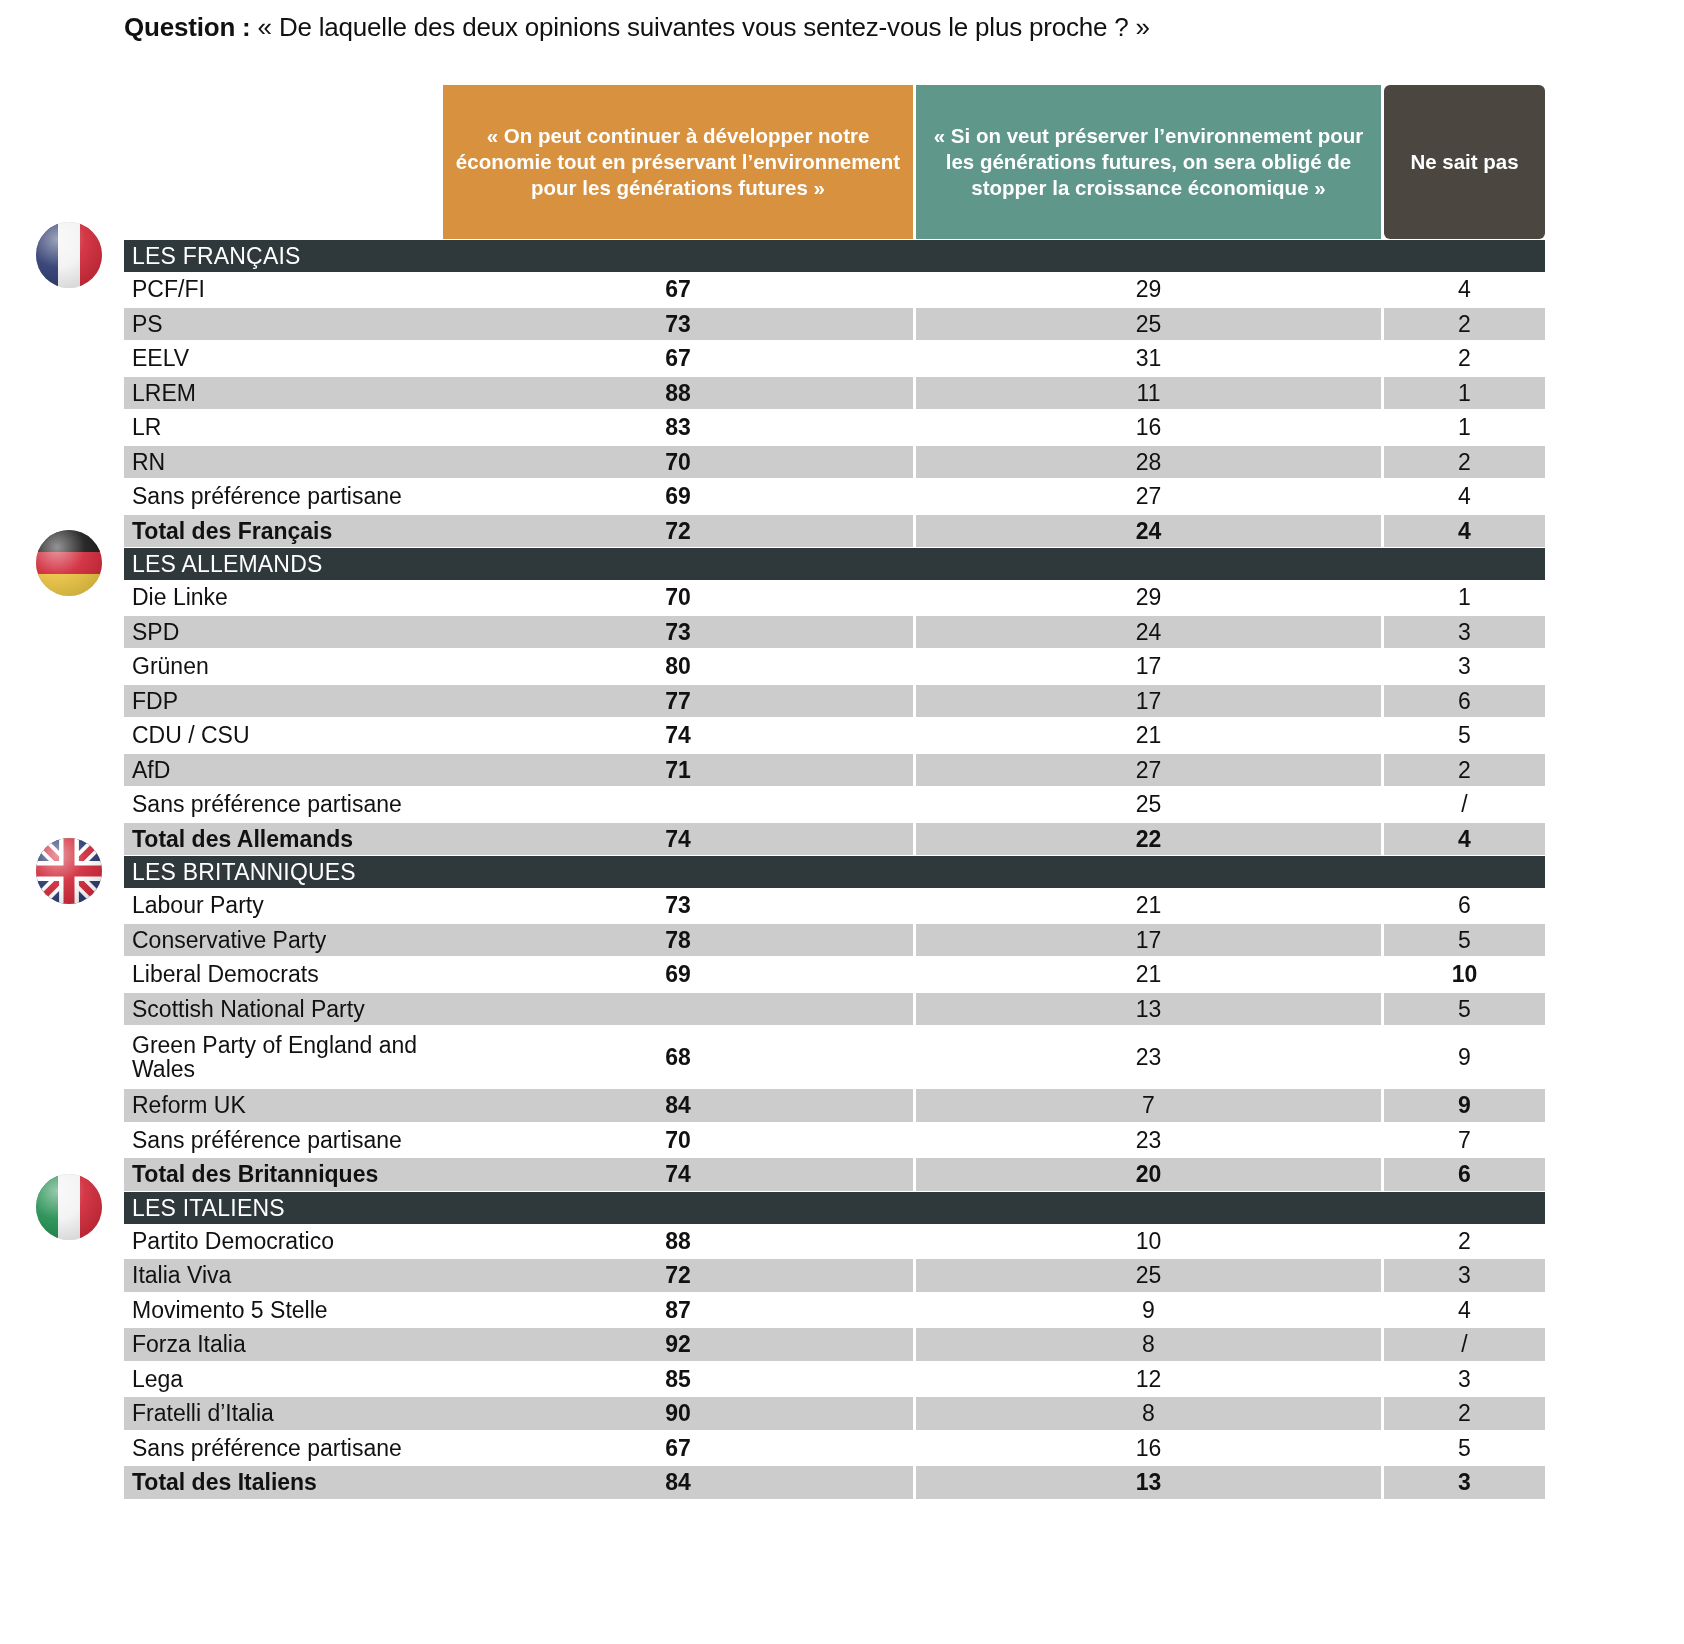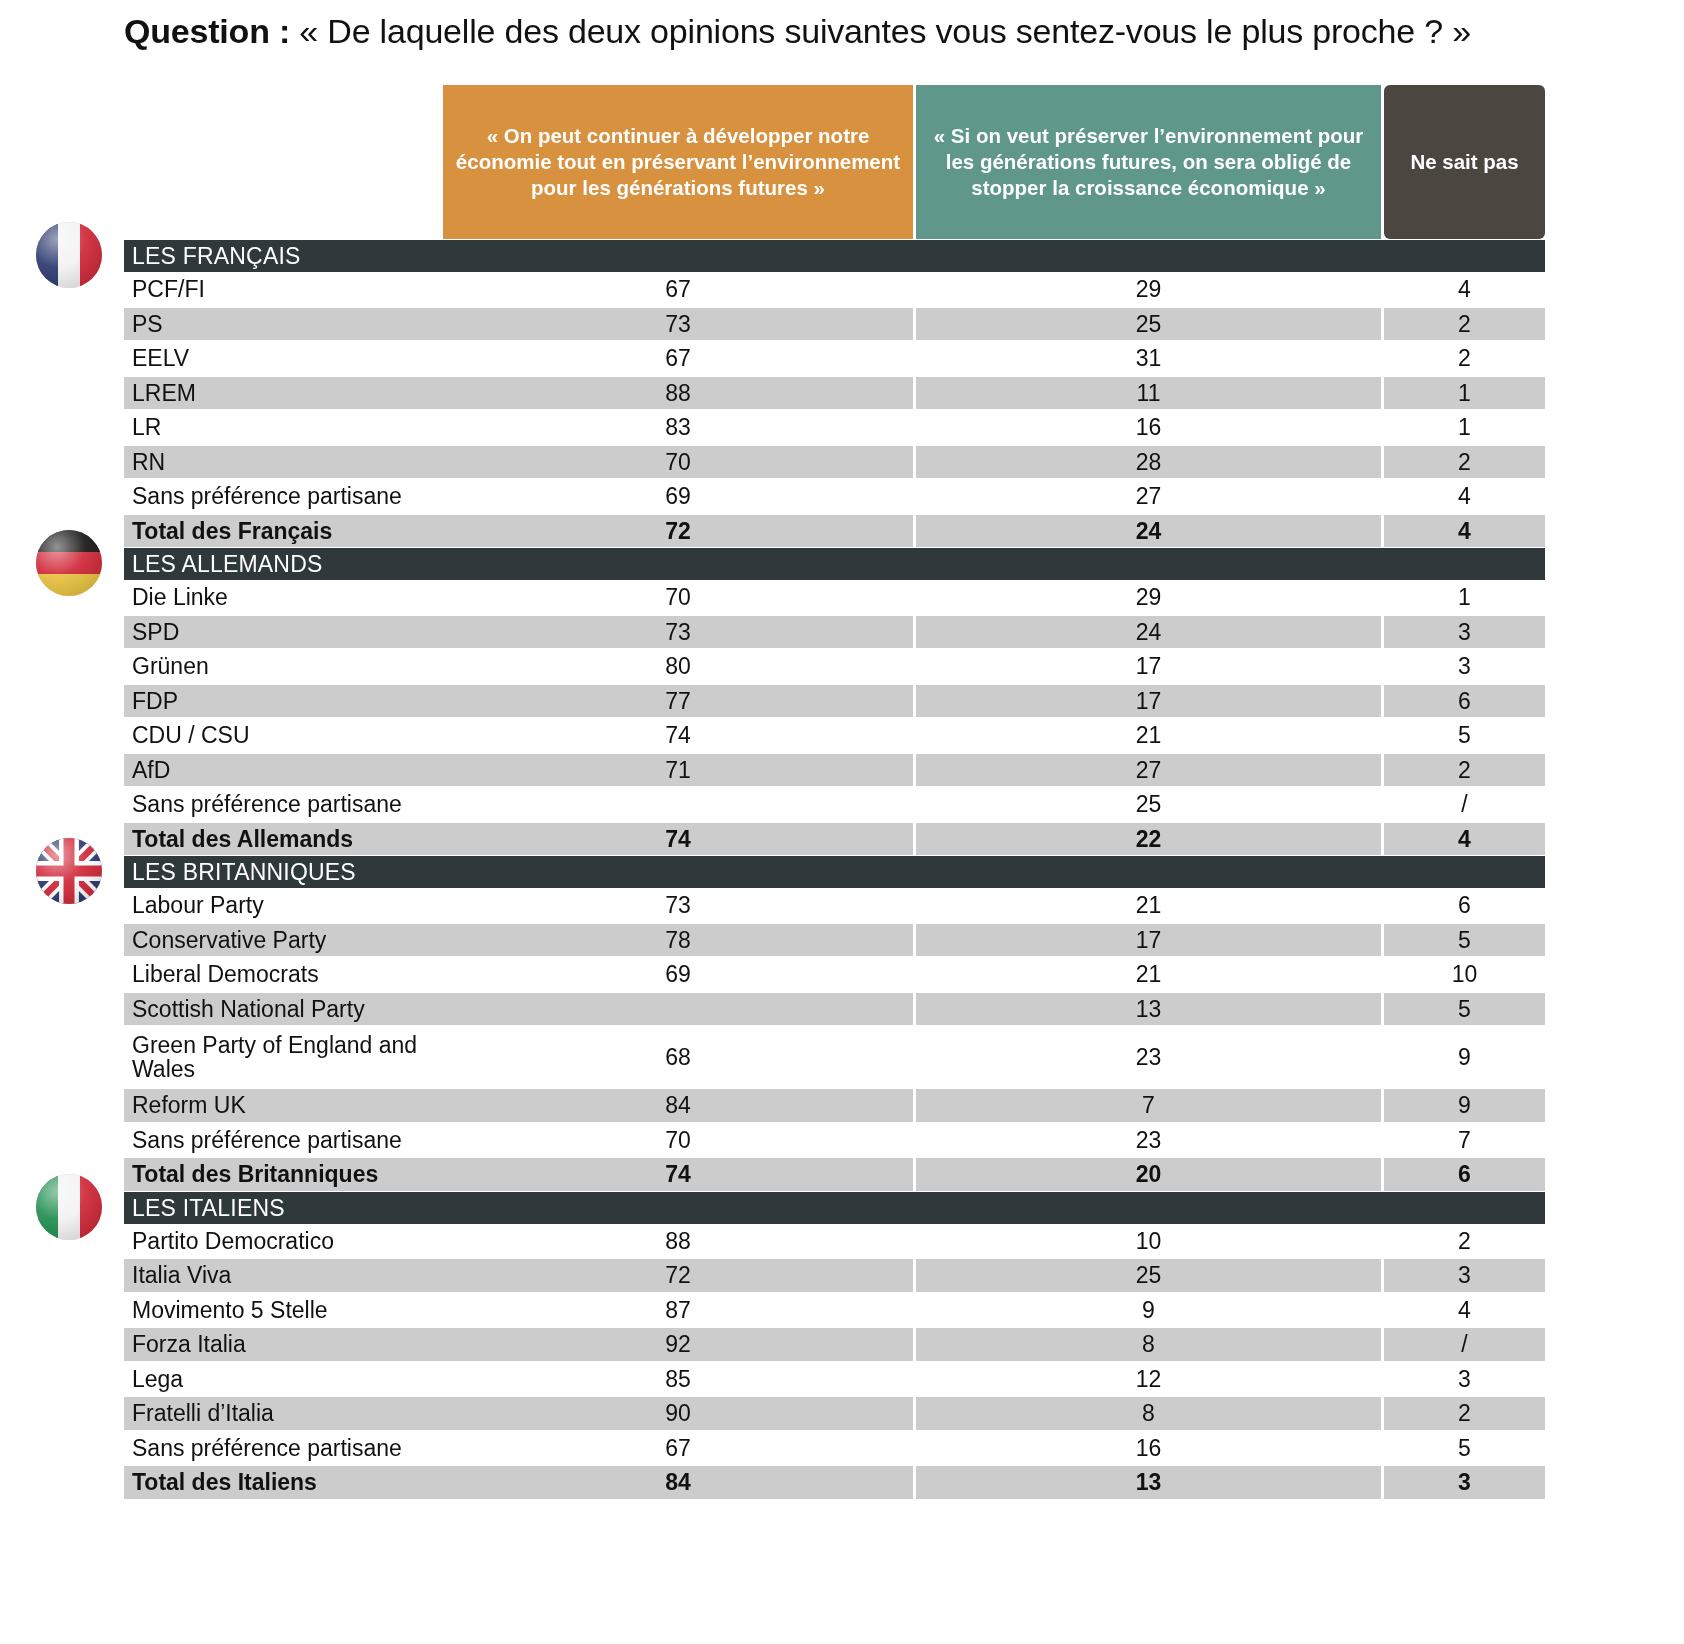--- a/index.html
+++ b/index.html
@@ -14,21 +14,21 @@
     position: relative;
     background: #ffffff;
     overflow: hidden;
   }
 
   
   #question-line {
     position: absolute;
     left: 124px;
     top: 12px;
-    font-size: 34px;
+    font-size: 26px;
     color: #111111;
     white-space: nowrap;
     letter-spacing: -0.2px;
   }
   #question-line .q-label { font-weight: bold; }
 
   
   
   .col-label  { left: 124px;  width: 319px; }
   .col-a      { left: 443px;  width: 470px; }
@@ -107,21 +107,21 @@
     display: flex;
     align-items: center;
     font-size: 23px;
     color: #111111;
   }
   .cell.label {
     justify-content: flex-start;
     padding-left: 8px;
   }
   .cell.num { justify-content: center; }
-  .cell.bold { font-weight: normal; }
+  .cell.bold { font-weight: bold; }
   .row-total .cell { font-weight: bold; }
 
   .label-wrap {
     display: block;
     line-height: 1.06;
   }
 
   
   .flag {
     position: absolute;

